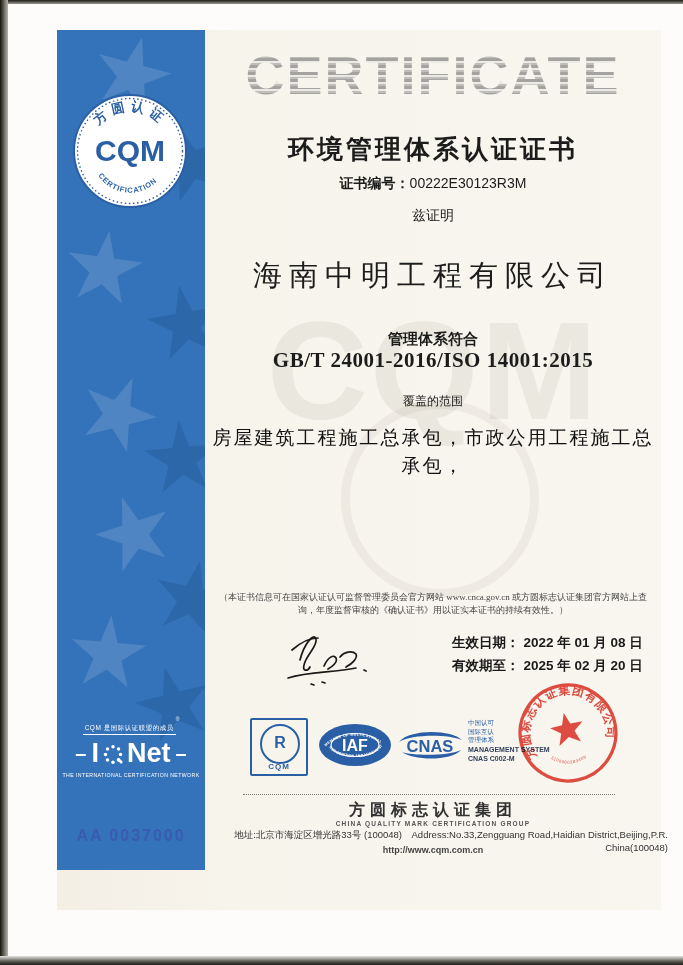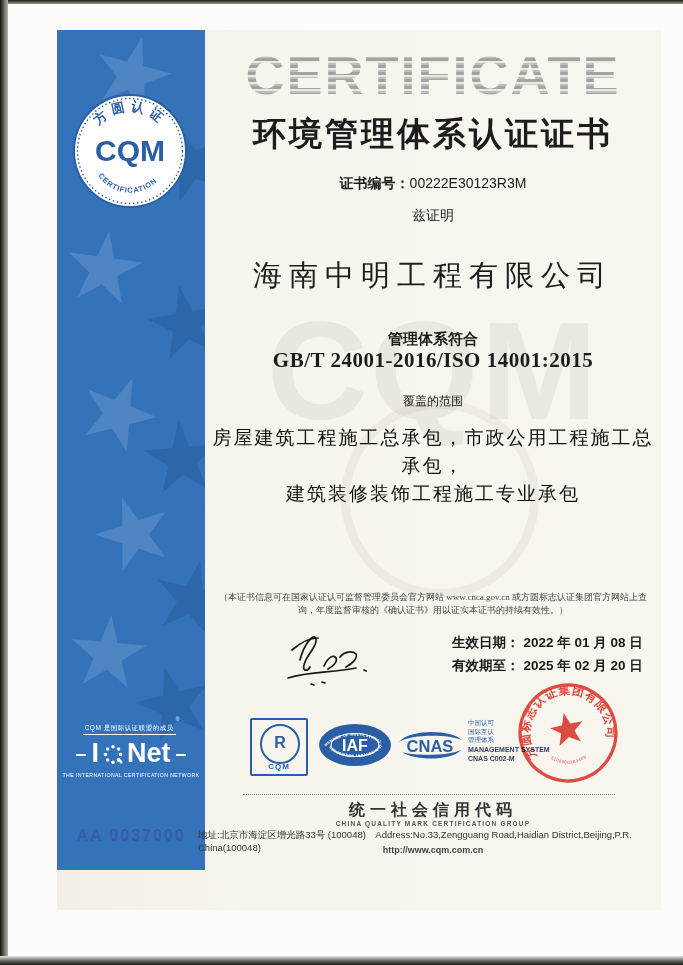--- a/index.html
+++ b/index.html
@@ -38,21 +38,21 @@
   .iqnet .big{font-size:27px;font-weight:bold;letter-spacing:0;}
   .iqnet .dash{font-size:20px;font-weight:bold;margin:0 2px;}
   .iqnet .tagline{font-size:5.2px;letter-spacing:0.4px;margin-top:3px;}
   .serial{position:absolute;left:0;top:797px;width:148px;text-align:center;
         font-size:16px;font-weight:bold;letter-spacing:2px;color:#3a57b0;opacity:0.85;}
   
   .col{position:absolute;left:205px;width:456px;text-align:center;}
   .cert-title{top:44px;font-size:54px;font-weight:bold;letter-spacing:2px;
         background:repeating-linear-gradient(180deg,#a5a3a0 0 3px,#eceae6 3px 5px,#bfbdb9 5px 7px);
         -webkit-background-clip:text;background-clip:text;color:transparent;}
-  .cn-title{top:112px;font-size:33px;font-weight:bold;letter-spacing:3px;}
+  .cn-title{top:132px;font-size:26px;font-weight:bold;letter-spacing:3px;}
   .cert-no{top:175px;font-size:14px;}
   .cert-no b{font-weight:bold;}
   .certify{top:207px;font-size:14px;font-weight:normal;}
   .company{top:228px;font-size:29px;letter-spacing:7px;font-weight:500;
         font-family:"Liberation Serif",serif;margin-top:28px;}
   .addr-block{top:274px;font-size:12px;line-height:16.5px;color:#222;
         font-family:"Liberation Serif",serif;}
   .conform{top:330px;font-size:15px;font-weight:bold;}
   .standard{top:348px;font-size:21px;font-weight:bold;font-family:"Liberation Serif",serif;
         letter-spacing:0.5px;}
@@ -164,21 +164,20 @@
   </div>
   <div class="col abs certify">兹证明</div>
   <div class="col abs company">海南中明工程有限公司</div>
 
 
   <div class="col abs conform">管理体系符合</div>
   <div class="col abs standard">GB/T 24001-2016/ISO 14001:2015</div>
   <div class="col abs scope-label">覆盖的范围</div>
   <div class="col abs scope">
     <div>房屋建筑工程施工总承包，市政公用工程施工总承包，</div>
-    <div>建筑装修装饰工程施工专业承包</div>
   </div>
 
   <div class="col abs disclaimer">
     <div>（本证书信息可在国家认证认可监督管理委员会官方网站 www.cnca.gov.cn 或方圆标志认证集团官方网站上查</div>
     <div>询，年度监督审核的《确认证书》用以证实本证书的持续有效性。）</div>
   </div>
 
   <svg class="sig" width="104" height="66" viewBox="0 0 104 66">
     <g fill="none" stroke="#191919" stroke-width="1.7" stroke-linecap="round">
       <path d="M14,24 C22,17 32,12 40,12"></path>
@@ -245,21 +244,21 @@
     <polygon points="51,31 55.1,42.3 67.2,42.7 57.7,50.2 61.8,61.8 51,55 40.2,61.8 44.3,50.2 34.8,42.7 46.9,42.3" fill="#e23b30"></polygon>
     <text font-size="11.5" font-weight="bold" fill="#e23b30" letter-spacing="1" font-family="Liberation Serif,serif">
       <textPath href="#sealRing" startOffset="0">方圆标志认证集团有限公司</textPath>
     </text>
     <text font-size="4.2" fill="#e23b30" letter-spacing="0.6">
       <textPath href="#sealNum" startOffset="2">1100000283409</textPath>
     </text>
   </svg>
 
   <div class="dotline"></div>
-  <div class="col abs group-cn">统一社会信用代码</div>
+  <div class="col abs group-cn">方圆标志认证集团</div>
   <div class="col abs group-en">CHINA QUALITY MARK CERTIFICATION GROUP</div>
-  <div class="abs footer-addr" style="text-align:left;">地址:北京市海淀区增光路33号 (100048)　Address:No.33,Zengguang Road,Haidian District,Beijing,P.R. China(100048)</div>
+  <div class="abs footer-addr" style="text-align:right;">地址:北京市海淀区增光路33号 (100048)　Address:No.33,Zengguang Road,Haidian District,Beijing,P.R. China(100048)</div>
   <div class="col abs website">http://www.cqm.com.cn</div>
 
   <div class="edge-top"></div>
   <div class="edge-left"></div>
   <div class="edge-bottom"></div>
 </div>
 
 </body></html>

